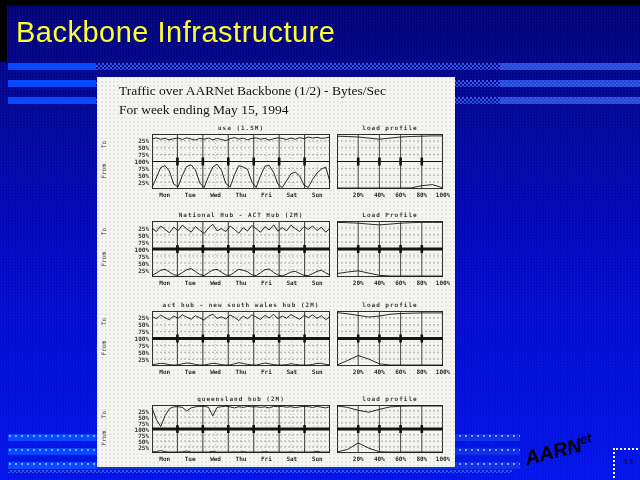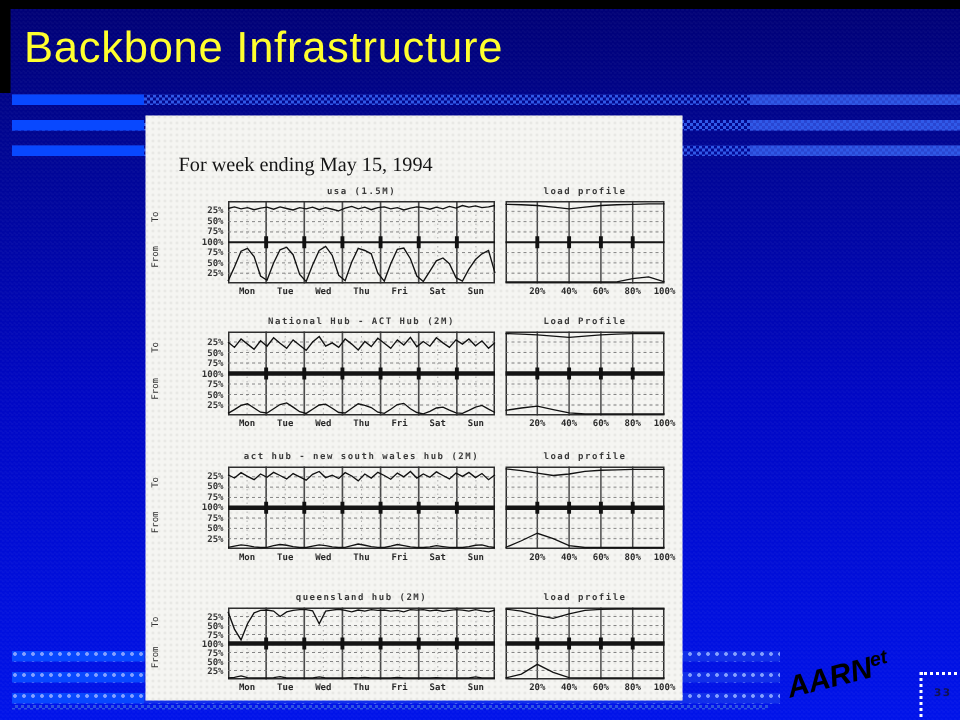--- a/index.html
+++ b/index.html
@@ -84,20 +84,21 @@
 <div class="black-top"></div>
 <div class="black-left"></div>
 
 <h1 class="slide-title">Backbone Infrastructure</h1>
 
 <div class="stripe top s1"></div>
 <div class="stripe top s2"></div>
 <div class="stripe top s3"></div>
 
 <div class="figure">
+  <div class="fig-h1">Traffic over AARNet Backbone (1/2) - Bytes/Sec</div>
   <div class="fig-h2">For week ending May 15, 1994</div>
   <div id="charts">
       <div class="row" style="top: 47px; height: 77px;">
         <div class="ctitle" style="left: 55px; width: 178px;">usa (1.5M)</div>
         <div class="ctitle" style="left: 240px; width: 106px;">load profile</div>
         <div class="vtext" style="top: 16.6px;">To</div>
         <div class="vtext" style="top: 40.25px;">From</div>
         <div class="ylab" style="top: 13.375px;">25%</div>
         <div class="ylab" style="top: 20.25px;">50%</div>
         <div class="ylab" style="top: 27.125px;">75%</div>

